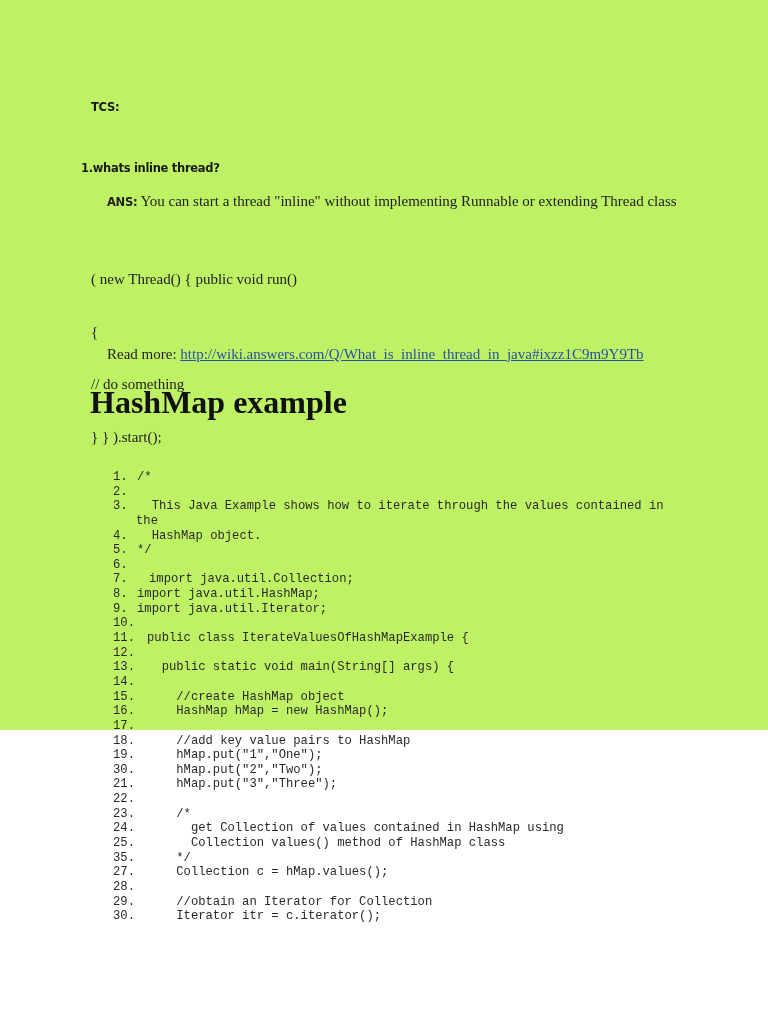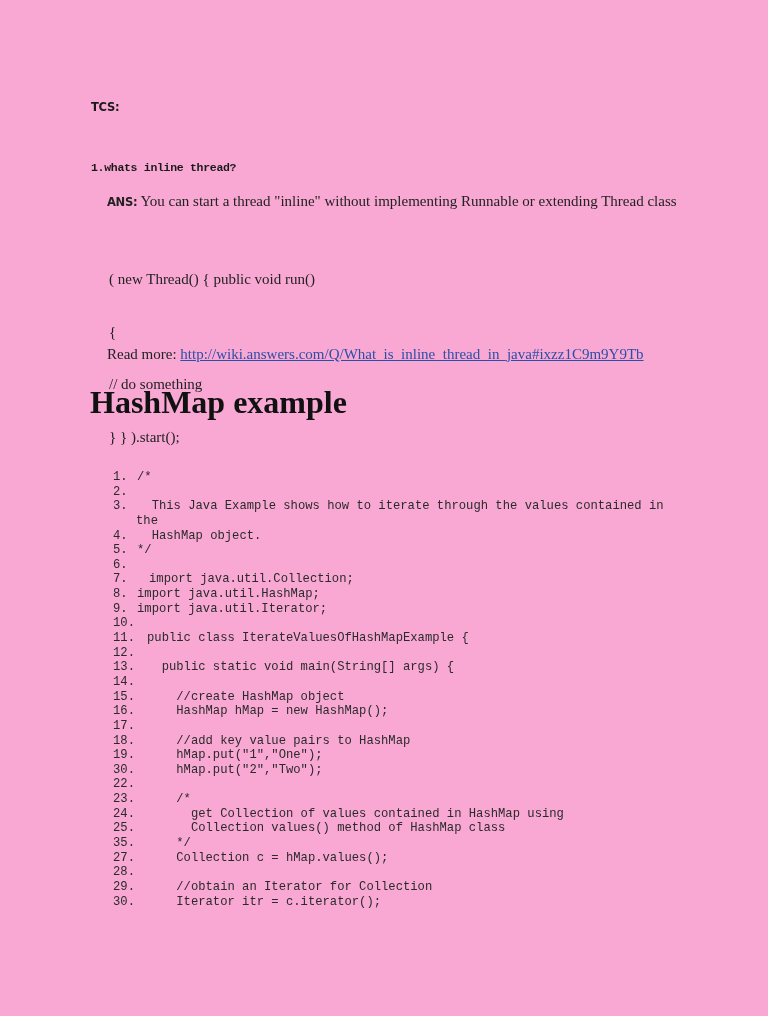--- a/index.html
+++ b/index.html
@@ -10,22 +10,22 @@
     body {
       width: 768px;
       height: 1024px;
       position: relative;
       overflow: hidden;
       color: #1a1a1a;
     }
     .page {
       position: absolute;
       left: 0; top: 0;
-      width: 768px; height: 1016px;
-      background: #f9a8d4;
+      width: 768px; height: 730px;
+      background: #bef264;
     }
     .abs { position: absolute; }
     .sans-bold {
       font-family: "DejaVu Sans", "Liberation Sans", sans-serif;
       font-weight: bold;
       font-size: 11.5px;
       letter-spacing: -0.3px;
       color: #1a1a1a;
     }
     .serif {
@@ -40,21 +40,20 @@
       font-weight: bold;
       font-size: 11.5px;
       letter-spacing: -0.3px;
     }
     .code-snippet {
       font-family: "Liberation Serif", "DejaVu Serif", serif;
       font-size: 15px;
       line-height: 17.5px;
       color: #222;
       white-space: pre;
-      margin-left: 18px;
     }
     a.link {
       color: #2a4fa8;
       text-decoration: underline;
     }
     h2.heading {
       margin: 0;
       font-family: "Liberation Serif", "DejaVu Serif", serif;
       font-weight: bold;
       font-size: 32px;
@@ -82,21 +81,21 @@
       left: 36px;
     }
   </style>
 </head>
 <body>
 
 <div class="page">
 
   <div class="abs sans-bold" style="left:91px; top:100px;">TCS:</div>
 
-  <div class="abs sans-bold" style="left:91px; top:161px;font-family:Liberation Mono, monospace;">1.whats inline thread?</div>
+  <div class="abs sans-bold" style="left:81px; top:161px;">1.whats inline thread?</div>
 
   <div class="abs serif" style="left:91px; top:193px;">
     <span class="label">ANS:</span><span> You can start a thread "inline" without implementing Runnable or extending Thread class</span>
   </div>
 
   <div class="abs code-snippet" style="left:91px; top:236px;">
     <div>( new Thread() { public void run()</div>
     <div>{</div>
     <div>// do something</div>
     <div>} } ).start();</div>
@@ -125,20 +124,21 @@
     <div class="code-row"><span class="num">11.</span><span class="txt" style="left:34px">public class IterateValuesOfHashMapExample {</span></div>
     <div class="code-row"><span class="num">12.</span><span class="txt" style="left:34px"></span></div>
     <div class="code-row"><span class="num">13.</span><span class="txt" style="left:34px">  public static void main(String[] args) {</span></div>
     <div class="code-row"><span class="num">14.</span><span class="txt" style="left:34px"></span></div>
     <div class="code-row"><span class="num">15.</span><span class="txt" style="left:34px">    //create HashMap object</span></div>
     <div class="code-row"><span class="num">16.</span><span class="txt" style="left:34px">    HashMap hMap = new HashMap();</span></div>
     <div class="code-row"><span class="num">17.</span><span class="txt" style="left:34px"></span></div>
     <div class="code-row"><span class="num">18.</span><span class="txt" style="left:34px">    //add key value pairs to HashMap</span></div>
     <div class="code-row"><span class="num">19.</span><span class="txt" style="left:34px">    hMap.put("1","One");</span></div>
     <div class="code-row"><span class="num">30.</span><span class="txt" style="left:34px">    hMap.put("2","Two");</span></div>
+    <div class="code-row"><span class="num">21.</span><span class="txt" style="left:34px">    hMap.put("3","Three");</span></div>
     <div class="code-row"><span class="num">22.</span><span class="txt" style="left:34px"></span></div>
     <div class="code-row"><span class="num">23.</span><span class="txt" style="left:34px">    /*</span></div>
     <div class="code-row"><span class="num">24.</span><span class="txt" style="left:34px">      get Collection of values contained in HashMap using</span></div>
     <div class="code-row"><span class="num">25.</span><span class="txt" style="left:34px">      Collection values() method of HashMap class</span></div>
     <div class="code-row"><span class="num">35.</span><span class="txt" style="left:34px">    */</span></div>
     <div class="code-row"><span class="num">27.</span><span class="txt" style="left:34px">    Collection c = hMap.values();</span></div>
     <div class="code-row"><span class="num">28.</span><span class="txt" style="left:34px"></span></div>
     <div class="code-row"><span class="num">29.</span><span class="txt" style="left:34px">    //obtain an Iterator for Collection</span></div>
     <div class="code-row"><span class="num">30.</span><span class="txt" style="left:34px">    Iterator itr = c.iterator();</span></div>
   </div>

